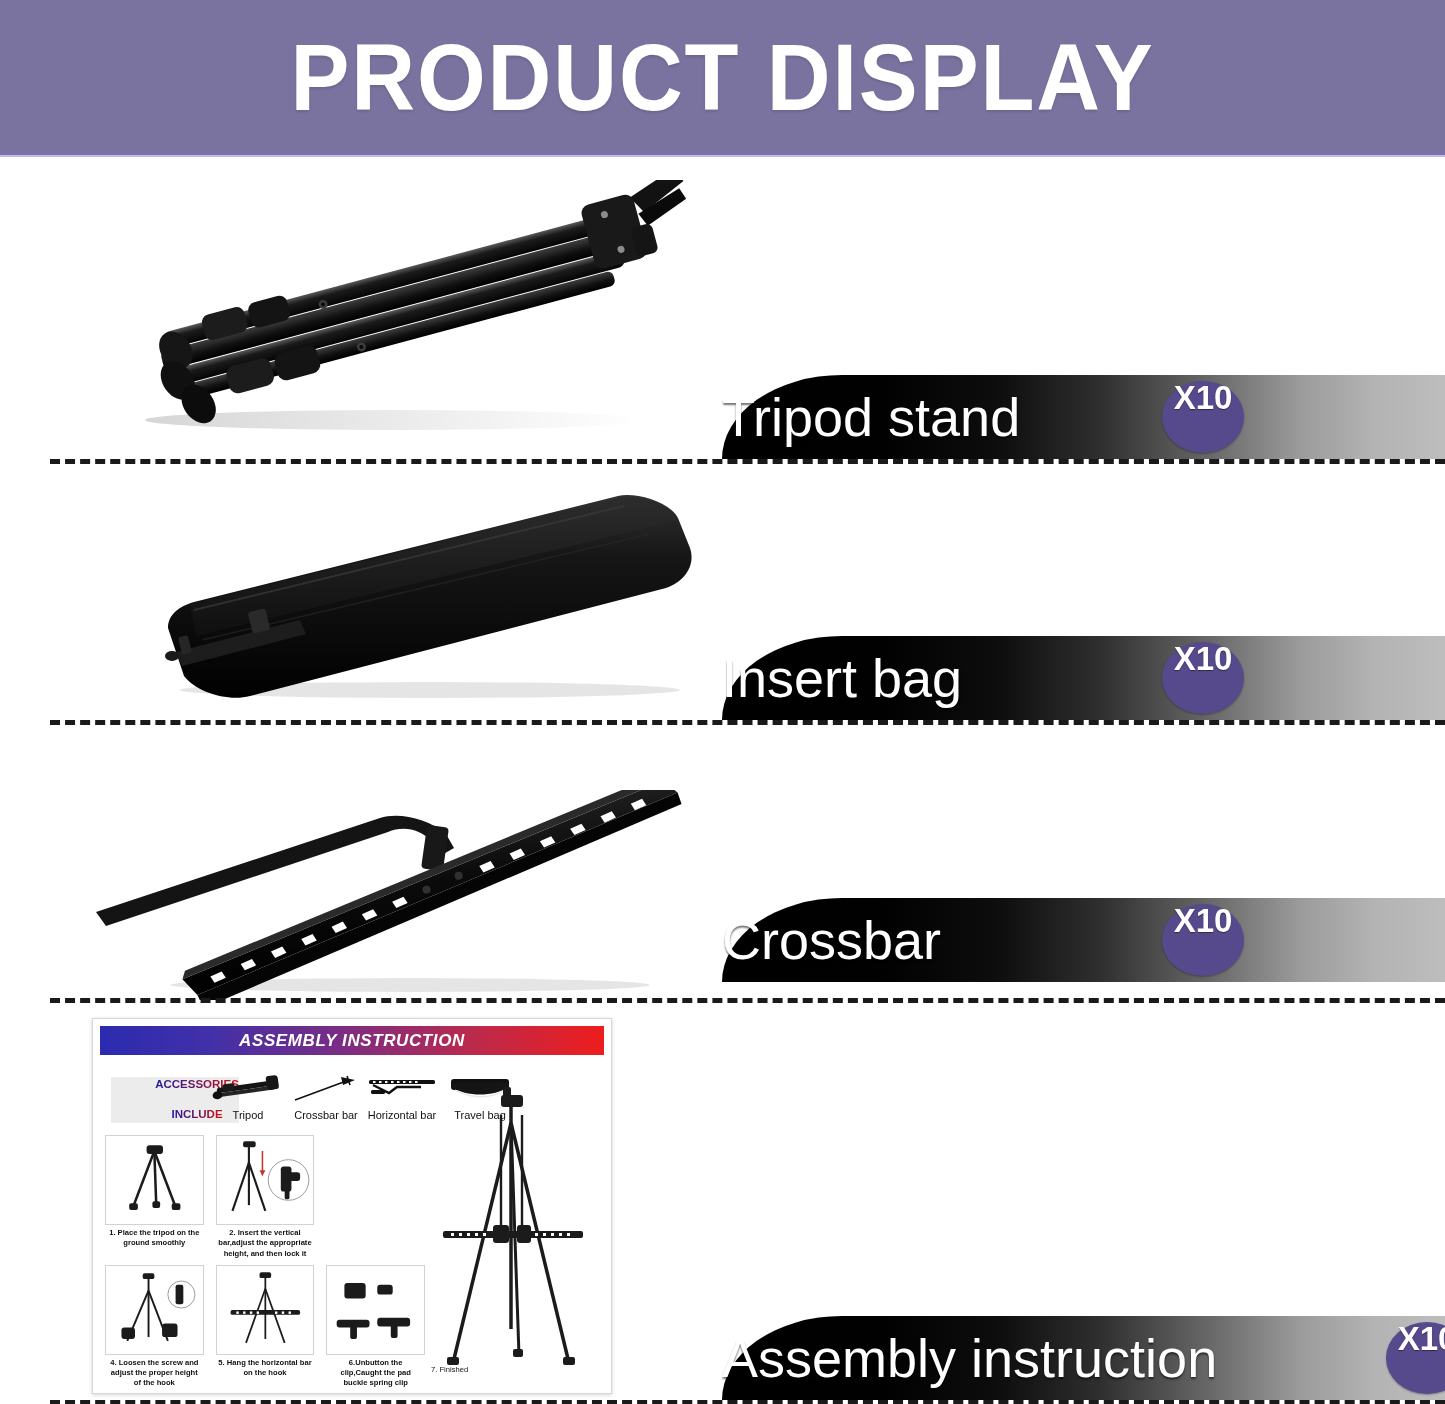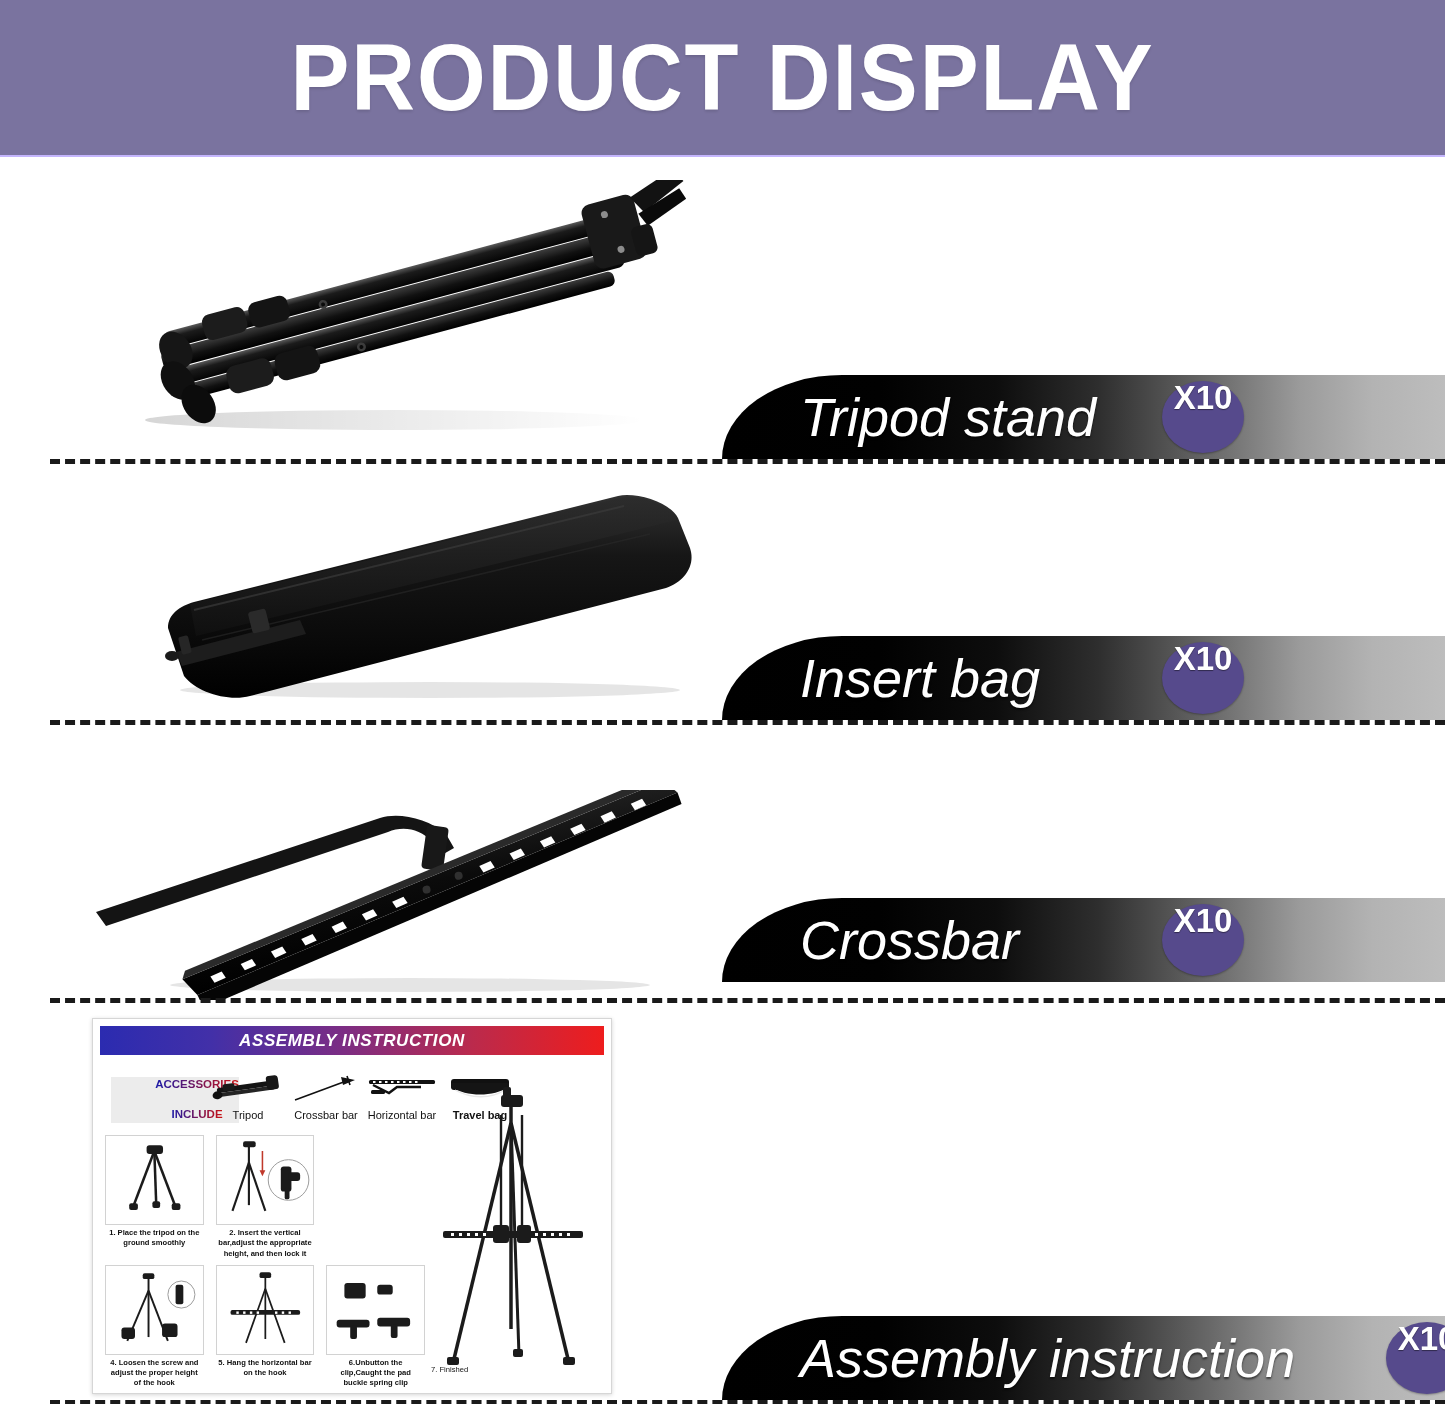--- a/index.html
+++ b/index.html
@@ -55,22 +55,20 @@
     align-items:center;
     overflow:visible;
   }
   .label-text{
     color:#ffffff;
     font-size:54px;
     font-weight:normal;
     line-height:1;
     white-space:nowrap;
     text-shadow:0 2px 2px rgba(0,0,0,0.55);
-    margin-left:78px;
-    font-style:italic;
   }
   .badge{
     position:absolute;
     width:82px; height:72px;
     border-radius:50%;
     background:#564a8c;
     display:flex; align-items:flex-start; justify-content:center;
     box-shadow:0 1px 2px rgba(0,0,0,0.3);
   }
   .badge-text{
@@ -388,21 +386,21 @@
               <rect x="46" y="8" width="2.5" height="2"></rect>
                 <rect x="52" y="8" width="2.5" height="2"></rect>
             </g>
             <path d="M10 12 L26 20 L34 14 L58 14" stroke="#111" stroke-width="2.4" fill="none"></path>
             <rect x="8" y="17" width="14" height="4" rx="1.5" fill="#111"></rect>
           </svg>
         </div>
         <div class="acc-cap">Horizontal bar</div>
       </div>
 
-      <div class="acc-item" style="left:336px;font-weight:bold;">
+      <div class="acc-item" style="left:336px;">
         <div class="acc-pic">
           <svg width="78" height="32" viewBox="0 0 78 32">
             <rect x="10" y="6" width="58" height="11" rx="3" fill="#111"></rect>
             <path d="M10 14 C26 24, 52 24, 68 14 L68 10 L10 10 Z" fill="#151515"></path>
             <path d="M14 17 C30 26, 50 26, 64 17" stroke="#e7e7e7" stroke-width="1.4" fill="none"></path>
           </svg>
         </div>
         <div class="acc-cap">Travel bag</div>
       </div>
     </div>

